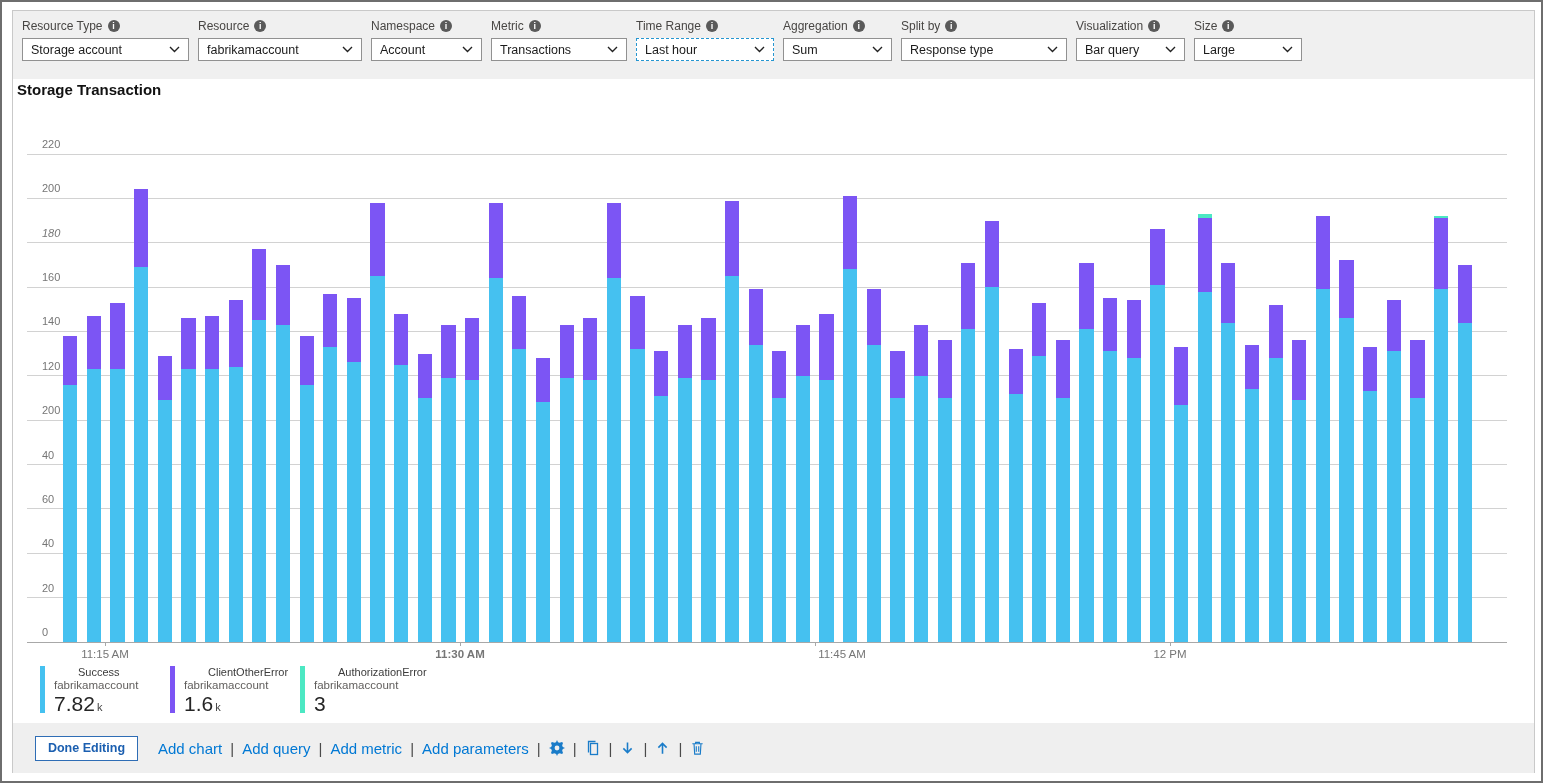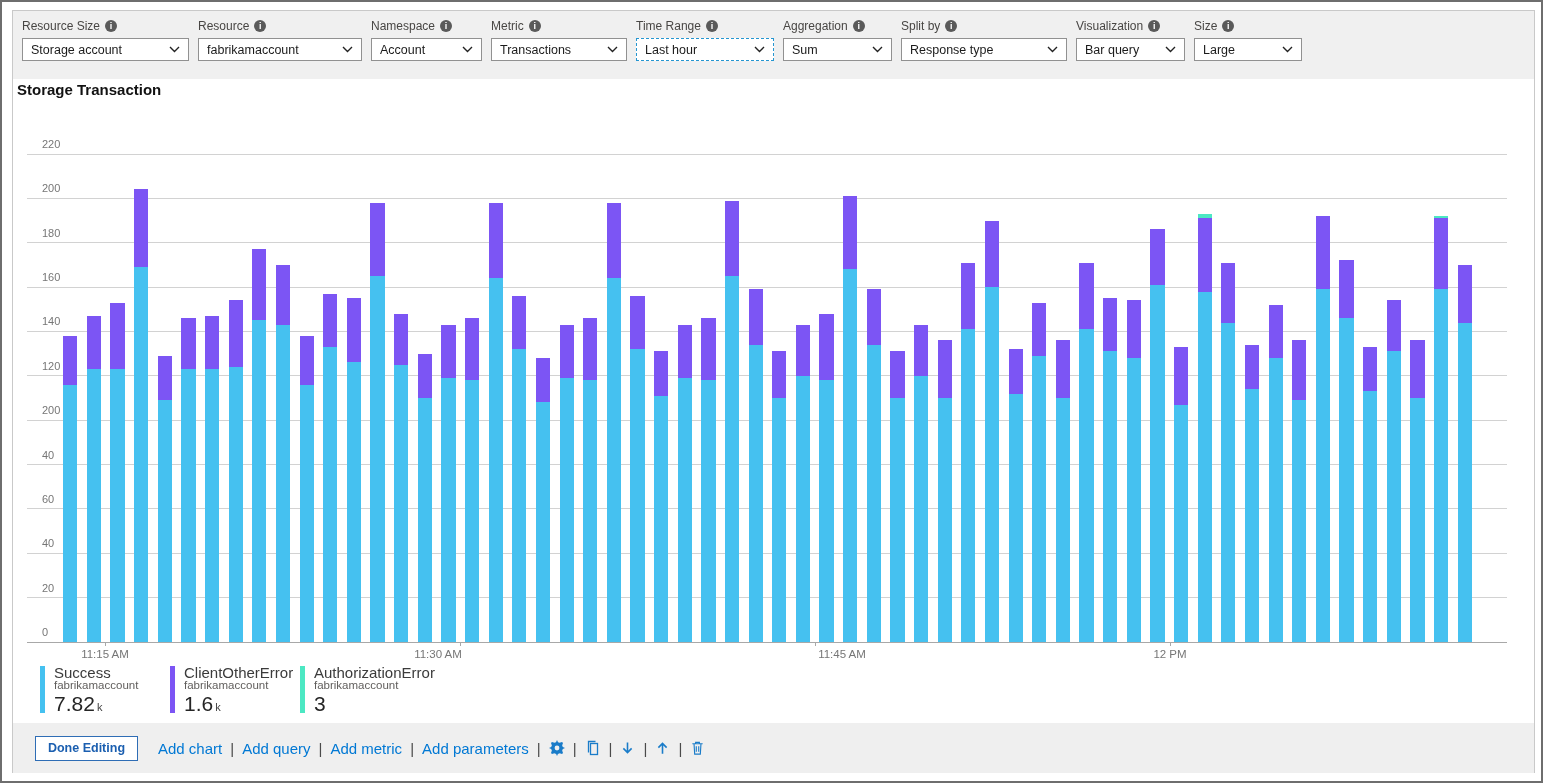--- a/index.html
+++ b/index.html
@@ -28,21 +28,21 @@
   .xlab{position:absolute;font-size:11.5px;color:#767676;transform:translateX(-50%);white-space:nowrap;}
   .xtick{position:absolute;width:1px;height:4px;background:#a8a8a8;}
   .bar{position:absolute;display:flex;flex-direction:column;}
   .seg{width:100%;}
 
   
   .legend{position:absolute;left:38px;top:664px;display:flex;}
   .litem{width:130px;display:flex;align-items:stretch;}
   .lchip{width:5px;height:47px;flex:0 0 auto;}
   .ltxt{padding-left:9px;display:flex;flex-direction:column;}
-  .lname{font-size:15px;color:#3b3b3b;line-height:13px;}
+  .lname{font-size:11px;color:#3b3b3b;line-height:13px;margin-left:24px;}
   .lres{font-size:11.5px;color:#605e5c;line-height:13px;}
   .lval{margin-top:1px;font-size:21px;color:#252525;line-height:22px;}
   .lunit{font-size:11px;color:#444;margin-left:2px;}
 
   
   .footer{position:absolute;left:11px;top:721px;width:1521px;height:50px;background:#efefef;
     display:flex;align-items:center;padding-left:22px;box-sizing:border-box;}
   .done-btn{width:103px;height:25px;background:#fff;border:1px solid #2e6db5;color:#1b5fb0;
     font-size:12.5px;font-weight:700;font-family:"Liberation Sans",sans-serif;cursor:pointer;padding:0;}
   .links{margin-left:20px;display:flex;align-items:center;font-size:15px;}
@@ -53,21 +53,21 @@
 </style>
 </head>
 <body>
 
 <div id="screen">
   <div class="widget-frame"></div>
 
   <div class="toolbar">
       <div class="fgroup" style="width: 167px;">
         <div class="flabel">
-          <span>Resource Size</span>
+          <span>Resource Type</span>
           <span class="info">i</span>
         </div>
         <div class="dd">
           <span>Storage account</span>
           <svg class="chev" width="11" height="7" viewBox="0 0 11 7">
             <path d="M1 1l4.5 4.5L10 1" stroke="#222" stroke-width="1.4" fill="none"></path>
           </svg>
         </div>
       </div>
       <div class="fgroup" style="width: 164px;">
@@ -183,21 +183,21 @@
       <div class="ylab" style="left: 40px; top: 446.545px;">40</div>
       <div class="gridline" style="left: 25px; width: 1480px; top: 417.682px;"></div>
       <div class="ylab" style="left: 40px; top: 402.182px;">200</div>
       <div class="gridline" style="left: 25px; width: 1480px; top: 373.318px;"></div>
       <div class="ylab" style="left: 40px; top: 357.818px;">120</div>
       <div class="gridline" style="left: 25px; width: 1480px; top: 328.955px;"></div>
       <div class="ylab" style="left: 40px; top: 313.455px;">140</div>
       <div class="gridline" style="left: 25px; width: 1480px; top: 284.591px;"></div>
       <div class="ylab" style="left: 40px; top: 269.091px;">160</div>
       <div class="gridline" style="left: 25px; width: 1480px; top: 240.227px;"></div>
-      <div class="ylab" style="left: 40px; top: 224.727px;">180</div>
+      <div class="ylab" style="left: 40px; top: 224.727px; font-style: italic;">180</div>
       <div class="gridline" style="left: 25px; width: 1480px; top: 195.864px;"></div>
       <div class="ylab" style="left: 40px; top: 180.364px;">200</div>
       <div class="gridline" style="left: 25px; width: 1480px; top: 151.5px;"></div>
       <div class="ylab" style="left: 40px; top: 136px;">220</div>
       <div class="bar" title="Success: 116, ClientOtherError: 22" style="left: 61.2px; width: 14.2px; top: 333.891px; height: 306.109px;">
         <div class="seg" style="height: 48.8px; background: rgb(124, 85, 244);"></div>
         <div class="seg" style="height: 257.309px; background: rgb(69, 193, 240);"></div>
       </div>
       <div class="bar" title="Success: 123, ClientOtherError: 24" style="left: 84.834px; width: 14.2px; top: 313.927px; height: 326.073px;">
         <div class="seg" style="height: 53.2364px; background: rgb(124, 85, 244);"></div>
@@ -433,21 +433,21 @@
         <div class="seg" style="height: 70.9818px; background: rgb(124, 85, 244);"></div>
         <div class="seg" style="height: 352.691px; background: rgb(69, 193, 240);"></div>
       </div>
       <div class="bar" title="Success: 144, ClientOtherError: 26" style="left: 1455.61px; width: 14.2px; top: 262.909px; height: 377.091px;">
         <div class="seg" style="height: 57.6727px; background: rgb(124, 85, 244);"></div>
         <div class="seg" style="height: 319.418px; background: rgb(69, 193, 240);"></div>
       </div>
       <div class="xtick" style="left: 102.5px; top: 640px;"></div>
       <div class="xlab" style="left: 103px; top: 646px;">11:15 AM</div>
       <div class="xtick" style="left: 457.5px; top: 640px;"></div>
-      <div class="xlab" style="left: 436px; top: 646px;">11:30 AM</div>
+      <div class="xlab" style="left: 458px; top: 646px; font-weight: bold;">11:30 AM</div>
       <div class="xtick" style="left: 812.5px; top: 640px;"></div>
       <div class="xlab" style="left: 813px; top: 646px; margin-left: 27px;">11:45 AM</div>
       <div class="xtick" style="left: 1167.5px; top: 640px;"></div>
       <div class="xlab" style="left: 1168px; top: 646px;">12 PM</div>
     </div>
 
   <div class="legend">
       <div class="litem">
         <div class="lchip" style="background:#45c1f0"></div>
         <div class="ltxt">

